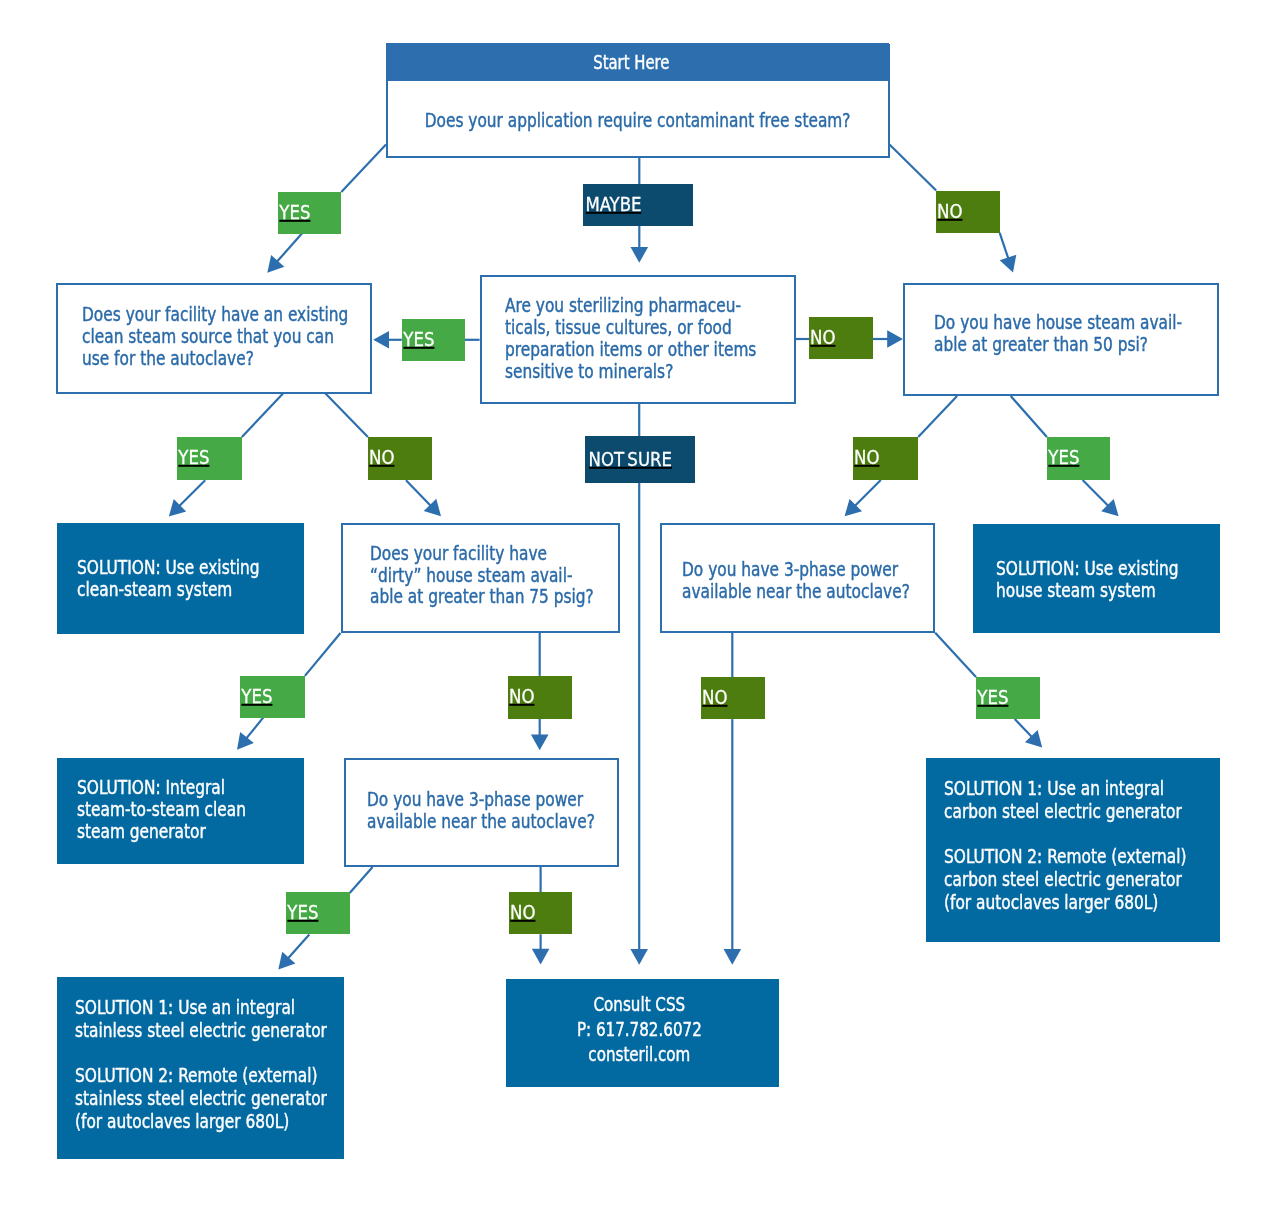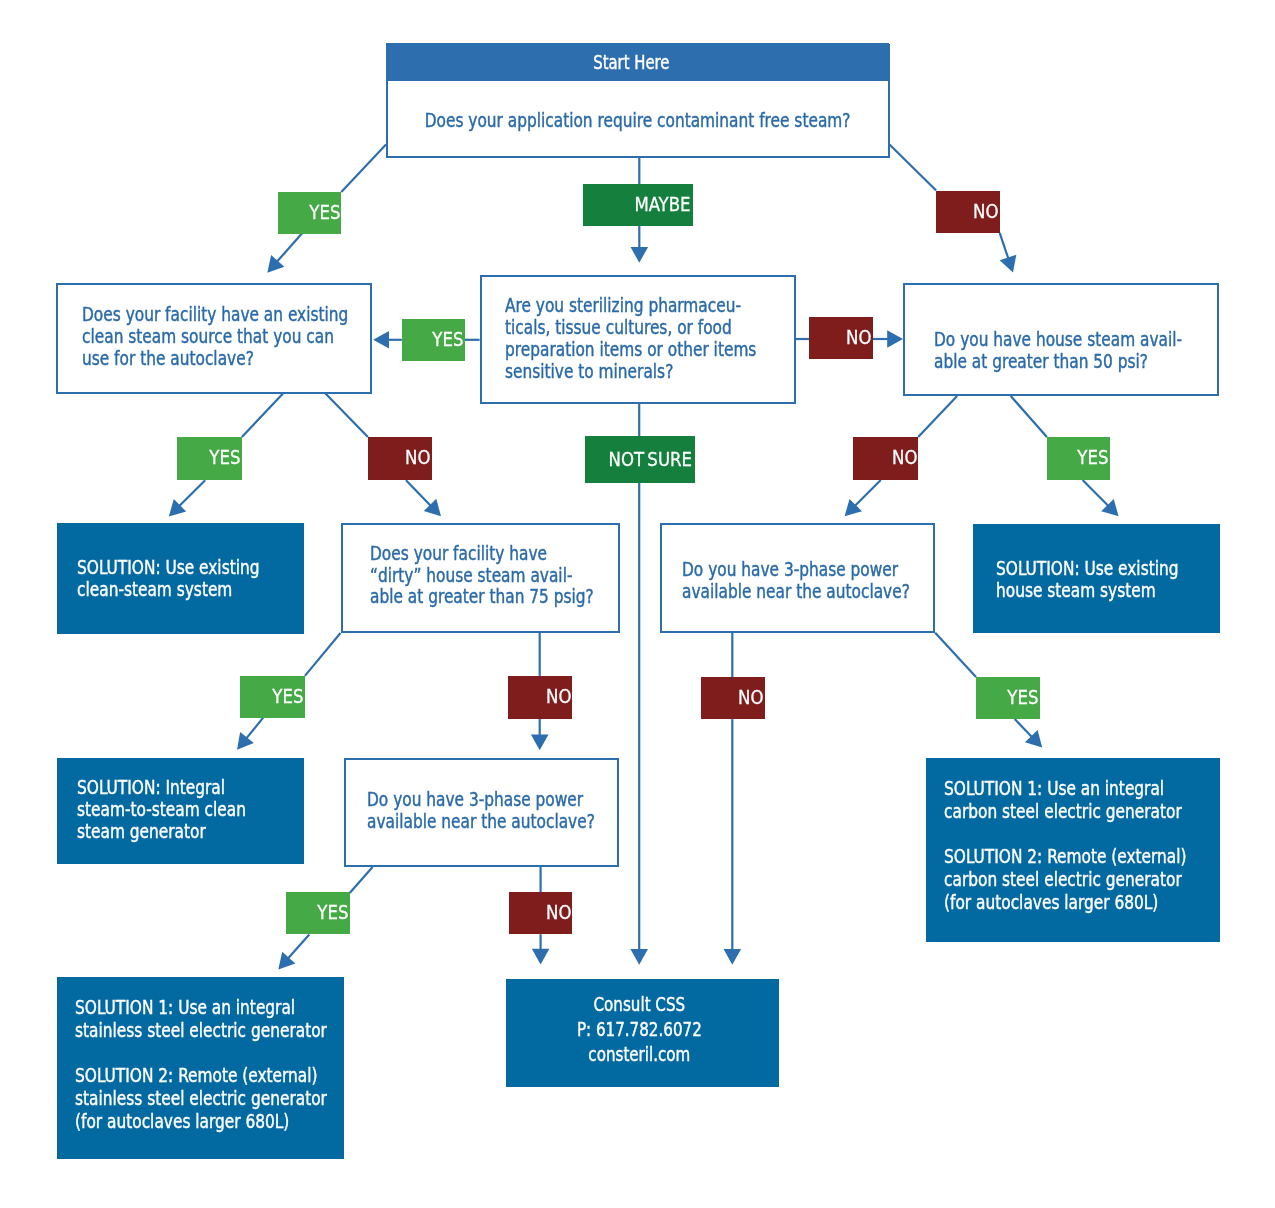--- a/index.html
+++ b/index.html
@@ -19,25 +19,25 @@
   .qmain .t{font-size:19px;color:#2a6aa8;display:inline-block;transform:scaleX(.9) translateZ(0);white-space:nowrap;-webkit-text-stroke:0.4px;}
   .tx{position:absolute;white-space:nowrap;}
   .tx .l{display:block;height:var(--lh);line-height:var(--lh);font-size:19px;-webkit-text-stroke:0.4px;
          transform:scaleX(var(--sx,.9)) translateZ(0);transform-origin:left top;white-space:pre;}
   .tx.blue .l{color:#2a6aa8;}
   .tx.white .l{color:#ffffff;}
   .tx.ctr{text-align:center;left:0;right:0;}
   .tx.ctr .l{transform-origin:center top;}
   .tx.ctr{transform:translateX(-3.4px);}
   .tx .gap{display:block;height:22.9px;}
-  .badge{position:absolute;box-sizing:border-box;display:flex;align-items:center;justify-content:flex-end;}
+  .badge{position:absolute;box-sizing:border-box;display:flex;align-items:center;justify-content:flex-start;text-decoration:underline;}
   .badge .t{font-size:20px;color:#ffffff;display:inline-block;transform:scaleX(.92) translateY(-1.2px) translateZ(0);white-space:nowrap;line-height:20px;word-spacing:-2.2px;-webkit-text-stroke:0.3px;}
   .bg-green{background:#45a945;}
-  .bg-red{background:#7f1d1d;}
-  .bg-gray{background:#15803d;}
+  .bg-red{background:#4d7c0f;}
+  .bg-gray{background:#0c4a6e;}
 </style>
 </head>
 <body>
 
 <div id="page">
 <svg id="edges" width="1275" height="1208" viewBox="0 0 1275 1208">
 <path d="M 386.00 144.50 L 341.30 192.10"></path>
 <path d="M 302.10 233.20 L 277.08 261.60"></path>
 <polygon points="267.30,272.70 271.14,255.03 284.35,266.66"></polygon>
 <path d="M 639.30 157.50 L 639.30 184.00"></path>
@@ -103,21 +103,21 @@
   </div>
 </div>
 <div class="node q" style="left:56.4px;top:283px;width:316px;height:110.5px">
   <div class="tx blue" style="left:23.2px;top:17.6px;--lh:22px;--sx:0.9">
     <span class="l">Does your facility have an existing</span>
     <span class="l">clean steam source that you can</span>
     <span class="l">use for the autoclave?</span>
   </div>
 </div>
 <div class="node q" style="left:903.3px;top:283.3px;width:316px;height:112.7px">
-  <div class="tx blue" style="left:28.3px;top:43px;--lh:22px;--sx:0.9">
+  <div class="tx blue" style="left:28.3px;top:26px;--lh:22px;--sx:0.9">
     <span class="l">Do you have house steam avail-</span>
     <span class="l">able at greater than 50 psi?</span>
   </div>
 </div>
 <div class="node sol" style="left:57px;top:523px;width:247px;height:111px">
   <div class="tx white" style="left:20.3px;top:33.05px;--lh:22.3px;--sx:0.9">
     <span class="l">SOLUTION: Use existing</span>
     <span class="l">clean-steam system</span>
   </div>
 </div>

